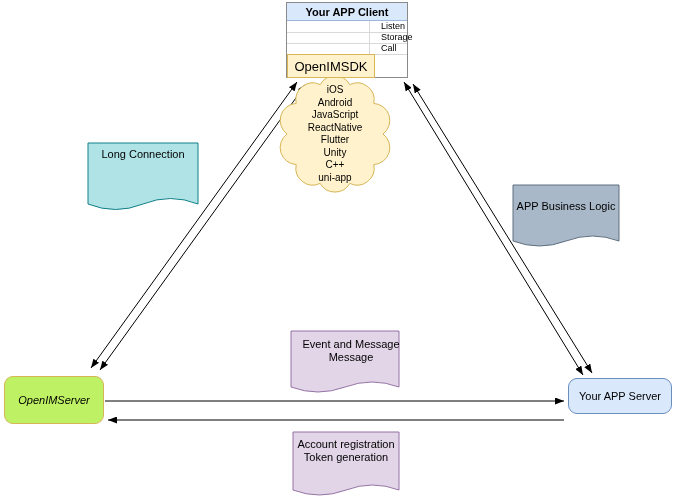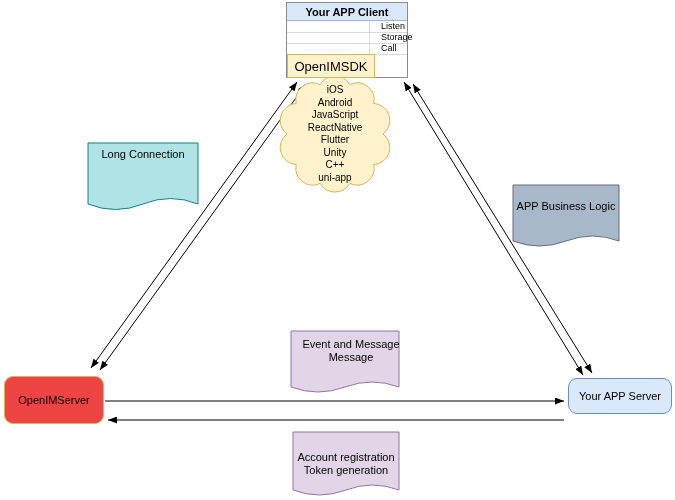--- a/index.html
+++ b/index.html
@@ -17,21 +17,21 @@
   .client-vline { position:absolute; left:82px; top:18px; width:1px; height:33px; background:#d9d9d9; }
   .client-row-label { position:absolute; left:84px; width:36px; height:11px;
                       font-size:9px; line-height:11px; padding-left:10px; white-space:nowrap; }
   .sdk-box { position:absolute; left:0px; top:51px; width:88px; height:24px;
              background:#fff2cc; border:1px solid #d6b656; font-size:13px;
              display:flex; align-items:center; justify-content:center; }
 
   
   .node { position:absolute; border-radius:9px; border:1px solid; font-size:11px;
           display:flex; align-items:center; justify-content:center; text-align:center; }
-  .node-openim { left:4px; top:376px; width:100px; height:48px; background:#ef4444; border-color:#d6b656; }
+  .node-openim { left:4px; top:376px; width:100px; height:48px; background:#bef264; border-color:#d6b656;font-style:italic; }
   .node-appsrv { left:568px; top:378px; width:104px; height:36px; background:#dae8fc; border-color:#6c8ebf; }
 
   
   .note-text { position:absolute; text-align:center; font-size:11px; line-height:13px; }
   .cloud-text { position:absolute; left:285px; top:84px; width:100px; text-align:center;
                 font-size:10px; line-height:12.5px; }
 </style>
 </head>
 <body>
 
@@ -100,21 +100,21 @@
 
   <div class="note-text" style="left:513px; top:200px; width:106px">
     <div>APP Business Logic</div>
   </div>
 
   <div class="note-text" style="left:291px; top:338px; width:120px">
     <div>Event and Message</div>
     <div>Message</div>
   </div>
 
-  <div class="note-text" style="left:293px; top:451px; width:106px">
+  <div class="note-text" style="left:293px; top:438px; width:106px">
     <div>Account registration</div>
     <div>Token generation</div>
   </div>
 
   <div class="node node-openim">OpenIMServer</div>
   <div class="node node-appsrv">Your APP Server</div>
 
 </div>
 
 </body></html>

